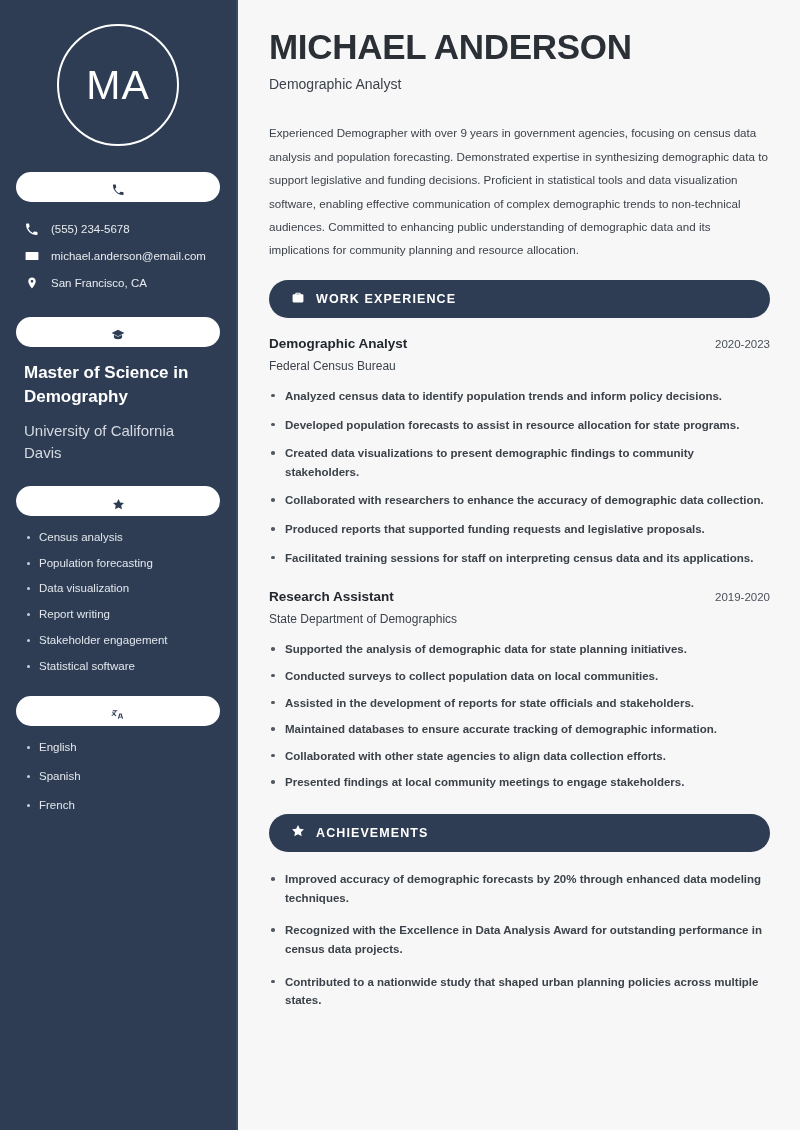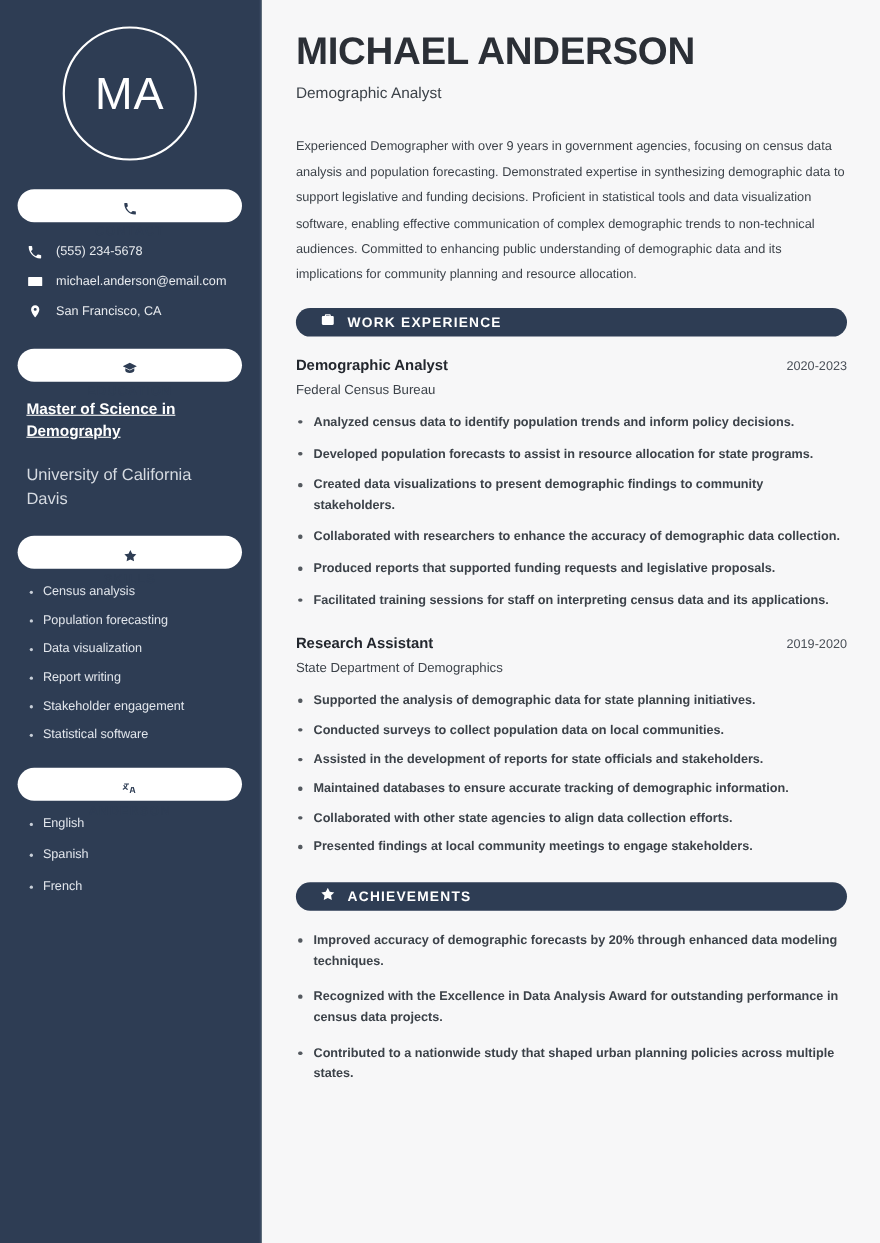--- a/index.html
+++ b/index.html
@@ -82,26 +82,25 @@
   }
   .contact-row .ci { width: 15px; display: flex; justify-content: center; flex: 0 0 15px; }
   .contact-text {
     font-size: 11.5px;
     color: #e8ebef;
     line-height: 1.3;
   }
 
   .edu-block { padding: 0 6px 0 8px; margin-bottom: 22px; }
   .edu-degree {
-    font-size: 14px;
+    font-size: 17px;
     font-weight: bold;
     color: #ffffff;
     line-height: 1.45;
-    margin-bottom: 20px;
-    text-decoration: underline;
+    margin-bottom: 10px;
   }
   .edu-school {
     font-size: 15px;
     color: #d5dae1;
     line-height: 1.45;
   }
 
   .side-list { list-style: none; padding: 0 6px 0 10px; margin-bottom: 22px; }
   .side-list li {
     position: relative;
@@ -147,21 +146,21 @@
   .summary {
     font-size: 11.6px;
     line-height: 2.02;
     color: #3c4249;
     margin-bottom: 18px;
   }
 
   .sec-pill {
     background: #2e3d54;
     border-radius: 999px;
-    height: 26px;
+    height: 38px;
     display: flex;
     align-items: center;
     gap: 11px;
     padding: 0 22px;
     margin-bottom: 18px;
   }
   .sec-pill .sec-label {
     color: #ffffff;
     font-size: 12.5px;
     font-weight: bold;

